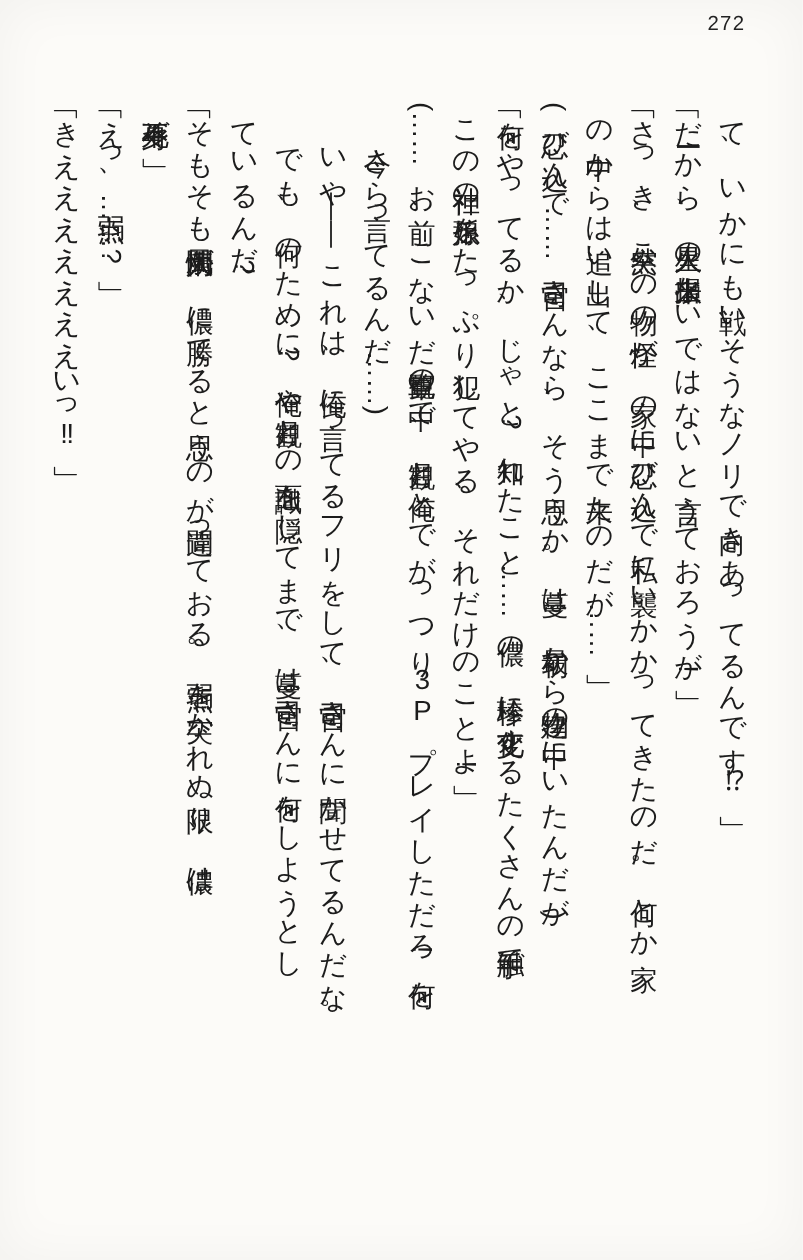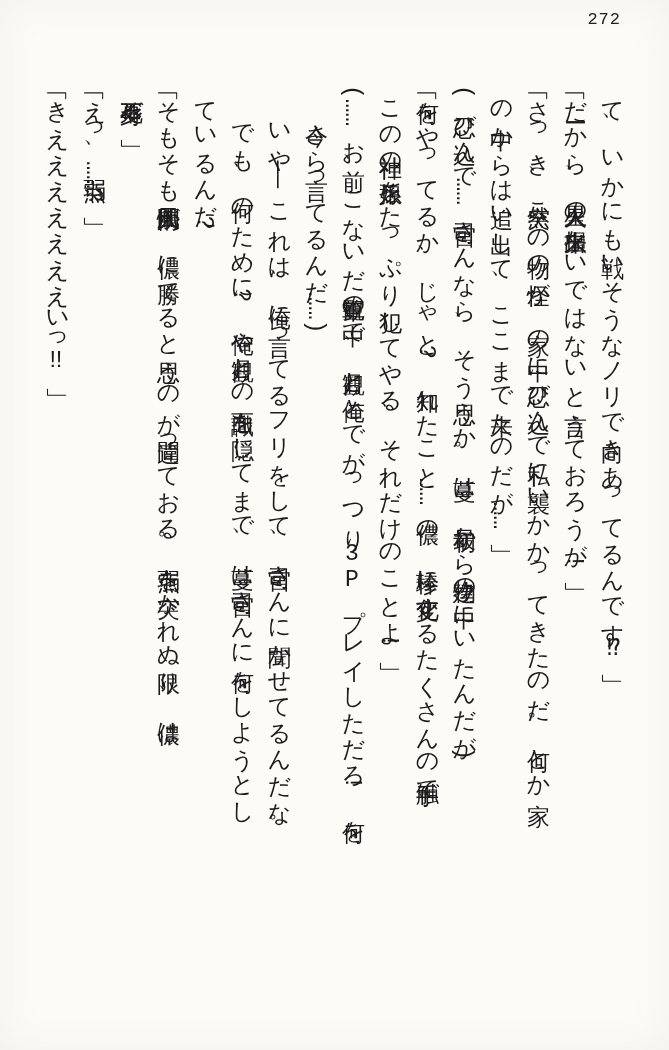--- a/index.html
+++ b/index.html
@@ -7,21 +7,21 @@
     padding: 0;
     background: #ffffff;
   }
   .page {
     position: relative;
     width: 669px;
     height: 1050px;
     background: #fcfbf8;
     overflow: hidden;
     box-shadow: inset 0 0 45px rgba(0,0,0,0.045);
-    font-family: Liberation Mono, monospace;
+    font-family: Liberation Sans, sans-serif;
     color: #1c1c1c;
   }
   .page-number {
     position: absolute;
     top: 10px;
     right: 48px;
     font-size: 17px;
     letter-spacing: 1px;
     color: #222;
   }

